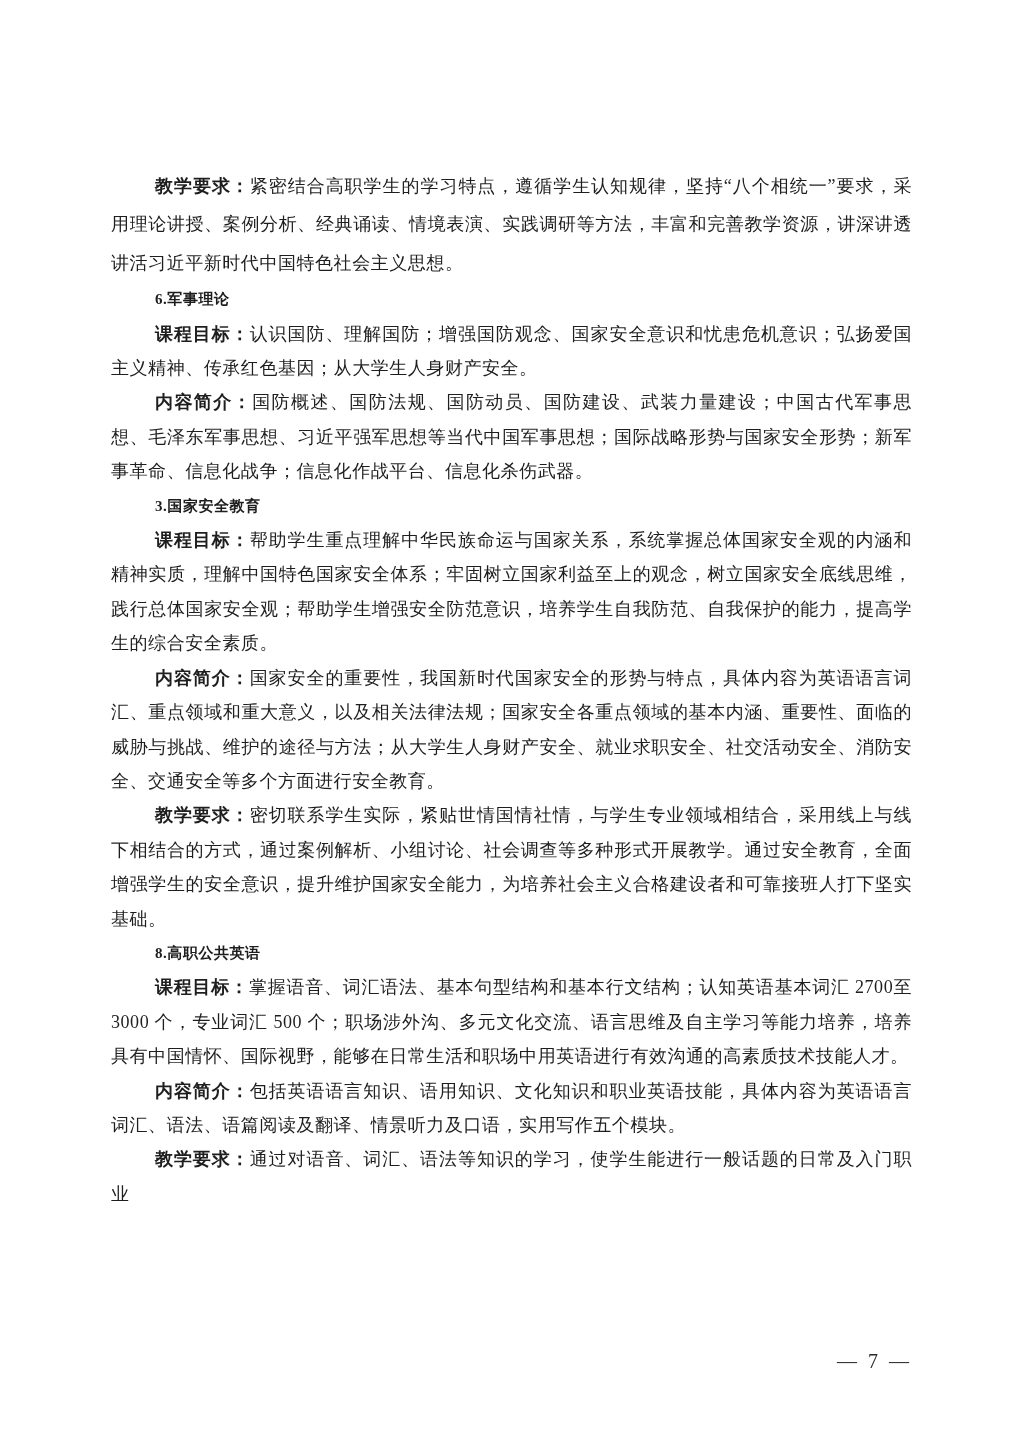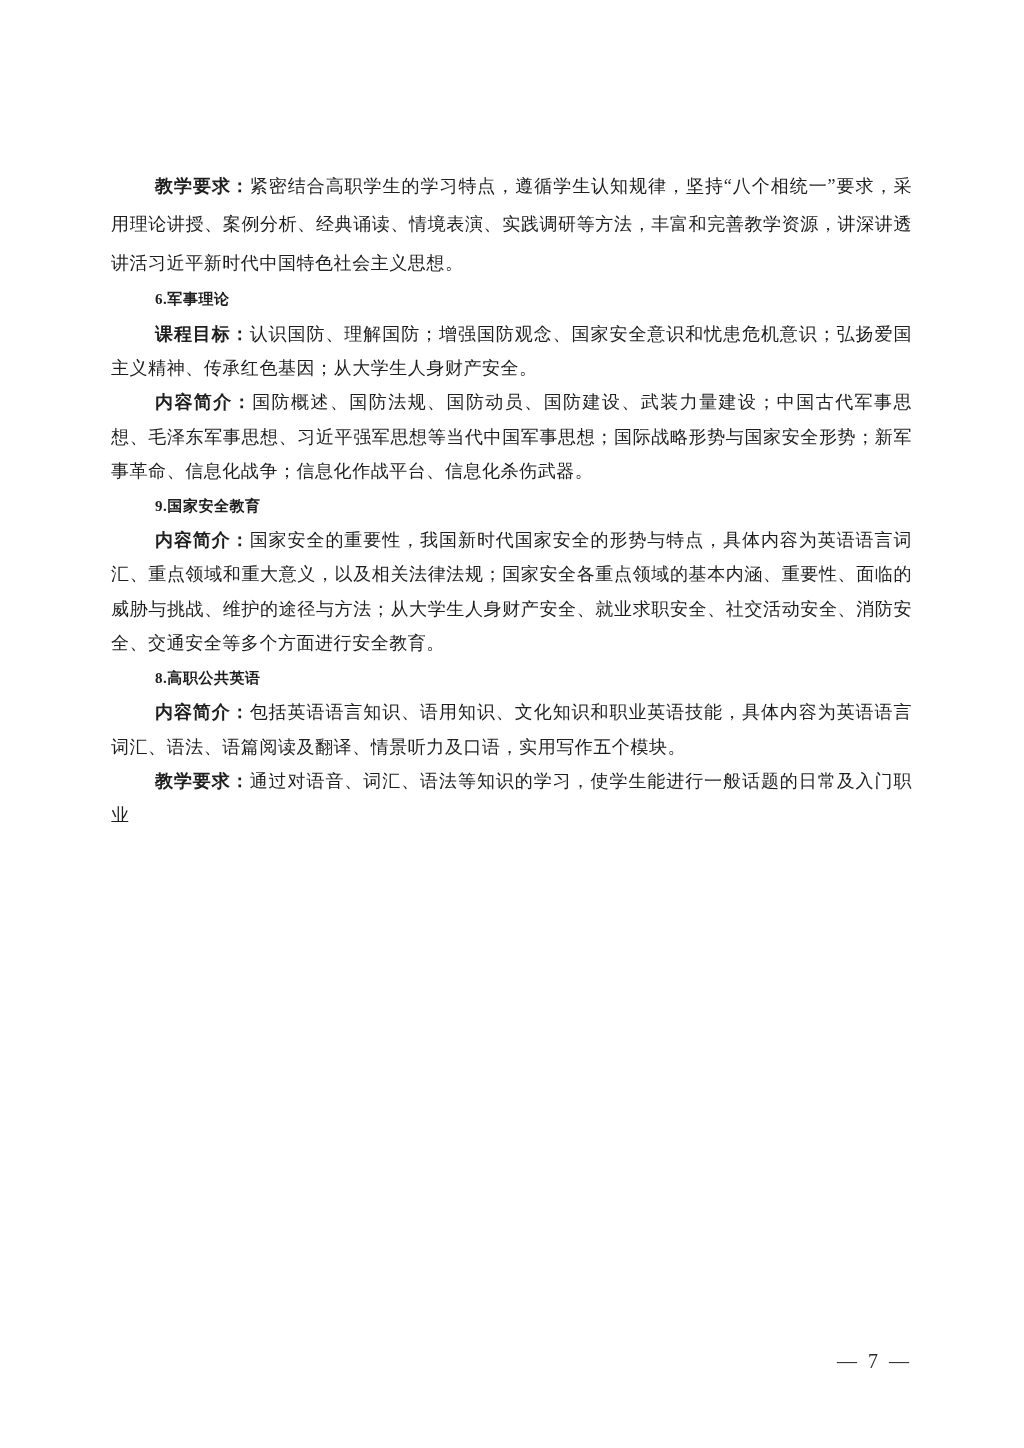--- a/index.html
+++ b/index.html
@@ -56,20 +56,23 @@
 </style>
 </head>
 <body>
 
 <div class="page">
   <div class="textblock" id="textblock">
       <p class="para lead"><b>教学要求：</b><span>紧密结合高职学生的学习特点，遵循学生认知规律，坚持“八个相统一”要求，采用理论讲授、案例分析、经典诵读、情境表演、实践调研等方法，丰富和完善教学资源，讲深讲透讲活习近平新时代中国特色社会主义思想。</span></p>
       <p class="heading">6.军事理论</p>
       <p class="para"><b>课程目标：</b><span>认识国防、理解国防；增强国防观念、国家安全意识和忧患危机意识；弘扬爱国主义精神、传承红色基因；从大学生人身财产安全。</span></p>
       <p class="para"><b>内容简介：</b><span>国防概述、国防法规、国防动员、国防建设、武装力量建设；中国古代军事思想、毛泽东军事思想、习近平强军思想等当代中国军事思想；国际战略形势与国家安全形势；新军事革命、信息化战争；信息化作战平台、信息化杀伤武器。</span></p>
-      <p class="heading">9.国家安全教育</p>
+      <p class="heading">3.国家安全教育</p>
+      <p class="para"><b>课程目标：</b><span>帮助学生重点理解中华民族命运与国家关系，系统掌握总体国家安全观的内涵和精神实质，理解中国特色国家安全体系；牢固树立国家利益至上的观念，树立国家安全底线思维，践行总体国家安全观；帮助学生增强安全防范意识，培养学生自我防范、自我保护的能力，提高学生的综合安全素质。</span></p>
       <p class="para"><b>内容简介：</b><span>国家安全的重要性，我国新时代国家安全的形势与特点，具体内容为英语语言词汇、重点领域和重大意义，以及相关法律法规；国家安全各重点领域的基本内涵、重要性、面临的威胁与挑战、维护的途径与方法；从大学生人身财产安全、就业求职安全、社交活动安全、消防安全、交通安全等多个方面进行安全教育。</span></p>
+      <p class="para"><b>教学要求：</b><span>密切联系学生实际，紧贴世情国情社情，与学生专业领域相结合，采用线上与线下相结合的方式，通过案例解析、小组讨论、社会调查等多种形式开展教学。通过安全教育，全面增强学生的安全意识，提升维护国家安全能力，为培养社会主义合格建设者和可靠接班人打下坚实基础。</span></p>
       <p class="heading">8.高职公共英语</p>
+      <p class="para"><b>课程目标：</b><span>掌握语音、词汇语法、基本句型结构和基本行文结构；认知英语基本词汇 2700至3000 个，专业词汇 500 个；职场涉外沟、多元文化交流、语言思维及自主学习等能力培养，培养具有中国情怀、国际视野，能够在日常生活和职场中用英语进行有效沟通的高素质技术技能人才。</span></p>
       <p class="para"><b>内容简介：</b><span>包括英语语言知识、语用知识、文化知识和职业英语技能，具体内容为英语语言词汇、语法、语篇阅读及翻译、情景听力及口语，实用写作五个模块。</span></p>
       <p class="para"><b>教学要求：</b><span>通过对语音、词汇、语法等知识的学习，使学生能进行一般话题的日常及入门职业</span></p>
     </div>
   <div class="page-number">— 7 —</div>
 </div>
 
 </body></html>

